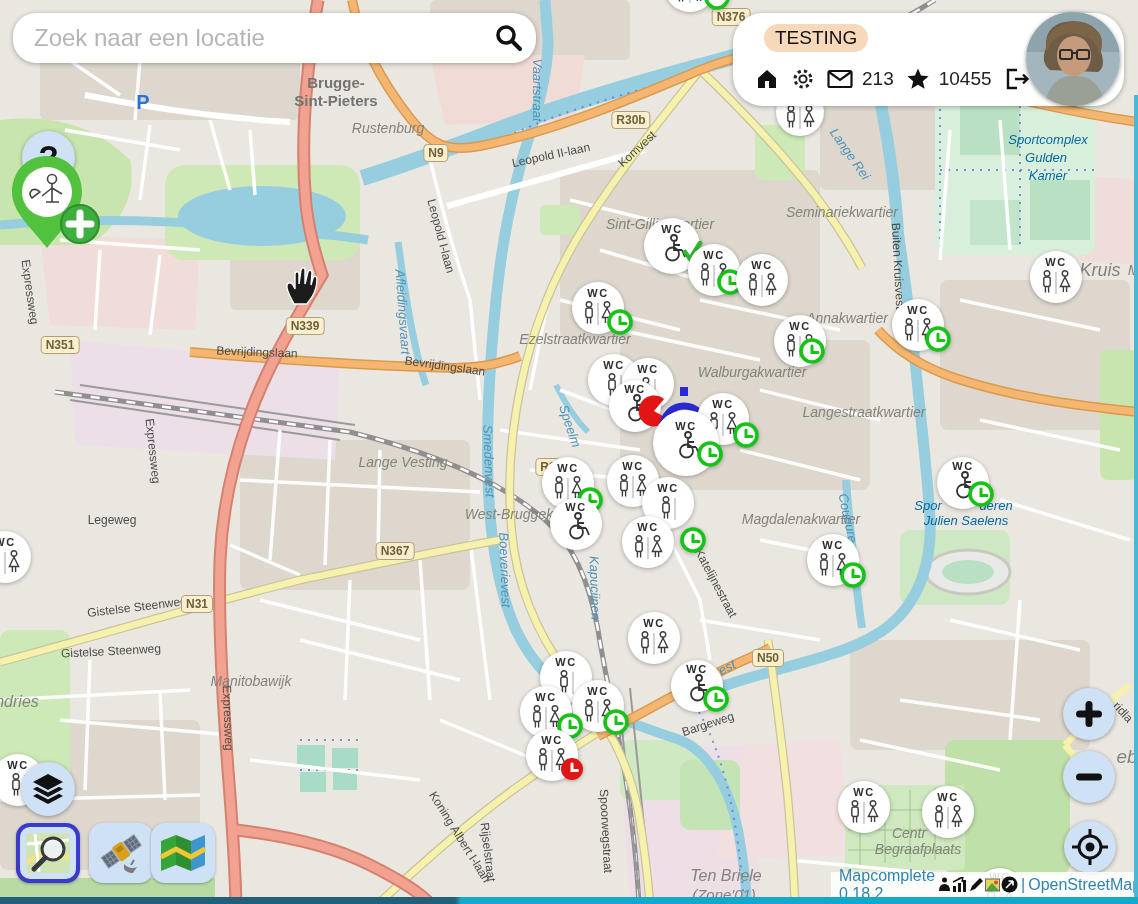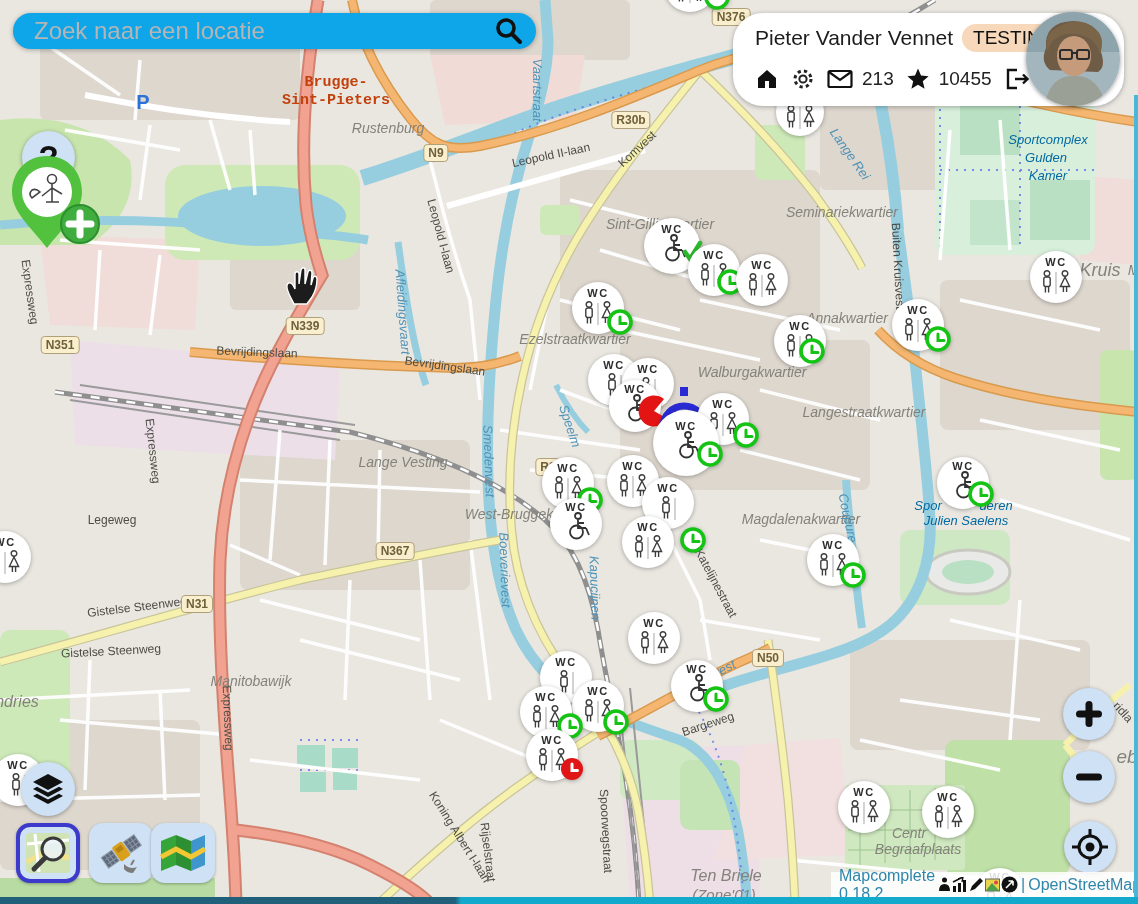--- a/index.html
+++ b/index.html
@@ -2,33 +2,33 @@
 <html><head>
 <meta charset="utf-8">
 <style>
   html,body{margin:0;padding:0;background:#fff;}
   #app{position:relative;width:1138px;height:904px;overflow:hidden;
        font-family:"Liberation Sans",sans-serif;background:#eae7e1;}
   #map-bg,#anno{position:absolute;left:0;top:0;width:1138px;height:904px;}
   #labels{position:absolute;left:0;top:0;width:1138px;height:904px;pointer-events:none;}
   .map-label{position:absolute;white-space:nowrap;transform:translate(-50%,-50%);}
   .lb-g{color:#84837b;font-style:italic;font-size:14px;}
-  .lb-blue{color:#c2410c;font-weight:bold;font-size:15px;font-family:Liberation Mono, monospace;}
+  .lb-blue{color:#737373;font-weight:bold;font-size:15px;}
   .lb-green{color:#0369a1;font-style:italic;font-size:13px;}
   .lb-water{color:#4f93b8;font-style:italic;font-size:13px;}
   .lb-street{color:#4c4c46;font-size:12px;}
   .lb-parking{color:#2a72d8;font-weight:bold;font-size:20px;}
   .road-badge{position:absolute;transform:translate(-50%,-50%);background:#f9efcf;
      border:1.5px solid #b0a07a;color:#6f6038;font-size:12px;font-weight:bold;
      padding:0 4px;border-radius:4px;line-height:16px;}
   
   .circle-btn{position:absolute;border-radius:50%;background:#cfe1f4;
      box-shadow:0 1px 4px rgba(0,0,0,.35);display:flex;align-items:center;
      justify-content:center;cursor:pointer;}
-  #search-bar{position:absolute;left:13px;top:13px;width:523px;height:36px;background:#0ea5e9;
+  #search-bar{position:absolute;left:13px;top:13px;width:523px;height:50px;background:#ffffff;
      border-radius:23px;box-shadow:0 1px 5px rgba(0,0,0,.3);display:flex;align-items:center;}
   #search-input{flex:1;border:none;outline:none;background:transparent;margin-left:19px;
      font-size:24px;font-family:"Liberation Sans",sans-serif;color:#444;}
   #search-input::placeholder{color:#b5b5b5;}
   #search-icon{margin-right:13px;}
   #user-panel{position:absolute;left:733px;top:13px;width:391px;height:93px;background:#fff;
      border-radius:30px;box-shadow:0 1px 5px rgba(0,0,0,.3);}
   #user-name-row{position:absolute;left:22px;top:11px;display:flex;align-items:center;}
   #user-name{font-size:21px;color:#1c1c1c;}
   #user-badge{margin-left:9px;background:#f8d8ba;border-radius:999px;padding:3px 11px;
@@ -823,21 +823,20 @@
   <div id="search-bar">
     <input id="search-input" type="text" placeholder="Zoek naar een locatie" style="">
     <svg id="search-icon" width="30" height="30" viewBox="0 0 30 30">
       <circle cx="13" cy="12" r="8" fill="none" stroke="#111" stroke-width="3.6"></circle>
       <line x1="19" y1="18" x2="27" y2="26" stroke="#111" stroke-width="4" stroke-linecap="round"></line>
     </svg>
   </div>
 
   <div id="user-panel">
     <div id="user-name-row">
-      <span id="user-name">Pieter Vander Vennet</span>
       <span id="user-badge">TESTING</span>
     </div>
     <div id="user-icons">
       <svg width="24" height="24" viewBox="0 0 24 24">
         <path d="M3 11 L12 3 L21 11 V21 H14 V14 H10 V21 H3 Z" fill="#111"></path>
         </svg>
       <svg width="24" height="24" viewBox="0 0 24 24">
         <circle cx="12" cy="12" r="8" fill="none" stroke="#222" stroke-width="3" stroke-dasharray="3.2 3.2"></circle>
         <circle cx="12" cy="12" r="3.6" fill="none" stroke="#222" stroke-width="2"></circle>
         </svg>

